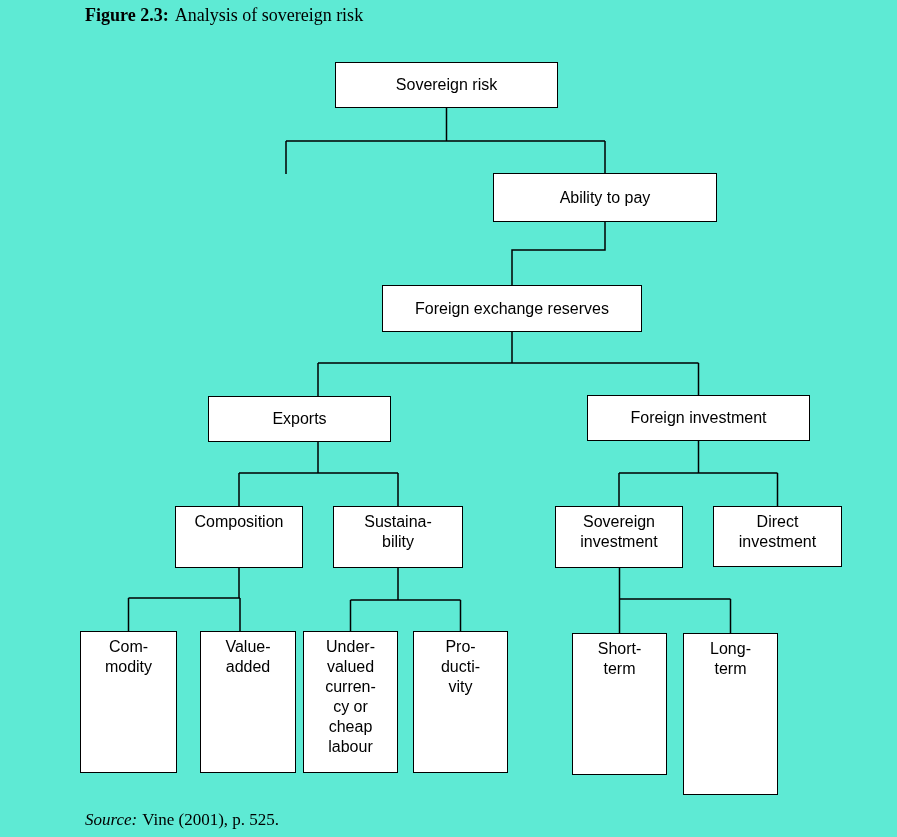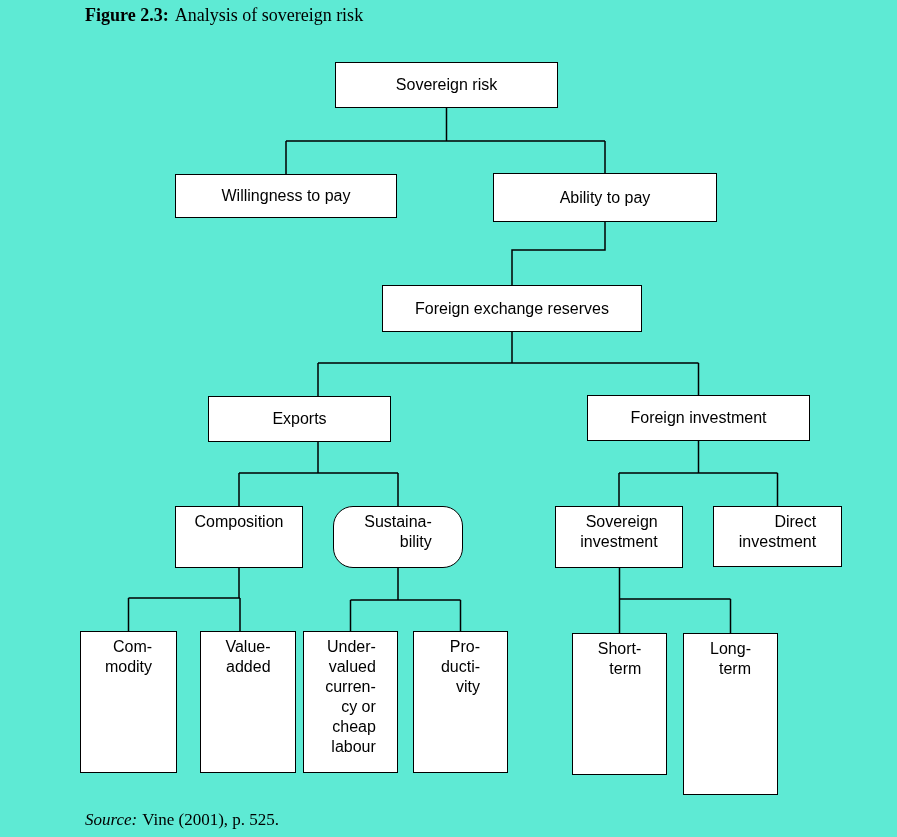--- a/index.html
+++ b/index.html
@@ -34,21 +34,21 @@
   }
   .node {
     position: absolute;
     box-sizing: border-box;
     border: 1.5px solid #000000;
     background: #ffffff;
     display: flex;
     flex-direction: column;
     align-items: center;
     justify-content: center;
-    text-align: right;
+    text-align: center;
     font-family: "Liberation Sans", sans-serif;
     font-size: 16px;
     line-height: 20px;
     color: #000000;
     white-space: pre-line;
   }
   .node.vtop {
     justify-content: flex-start;
     padding-top: 5px;
   }
@@ -83,33 +83,32 @@
       <path d="M318 442 V473 M239 473 H398 M239 473 V506 M398 473 V506"></path>
       <path d="M698.5 441 V473 M619 473 H777.5 M619 473 V506 M777.5 473 V506"></path>
       <path d="M239 568 V598 M128.5 598 H240 M128.5 598 V631 M240 598 V631"></path>
       <path d="M398 568 V600 M350.5 600 H460.5 M350.5 600 V631 M460.5 600 V631"></path>
       <path d="M619.5 568 V599 M619.5 599 H730.5 M619.5 599 V633 M730.5 599 V633"></path>
     </g>
   </svg>
 
   <div class="node" style="left:335px; top:62px; width:223px; height:46px;">Sovereign risk</div>
 
-  <div class="node" style="left:175px; top:174px; width:222px; height:44px;">Willingness to pay</div>
 
   <div class="node" style="left:493px; top:173px; width:224px; height:49px;">Ability to pay</div>
 
   <div class="node" style="left:382px; top:285px; width:260px; height:47px;">Foreign exchange reserves</div>
 
   <div class="node" style="left:208px; top:396px; width:183px; height:46px;">Exports</div>
 
   <div class="node" style="left:587px; top:395px; width:223px; height:46px;">Foreign investment</div>
 
   <div class="node vtop" style="left:175px; top:506px; width:128px; height:62px;">Composition</div>
 
-  <div class="node vtop" style="left:333px; top:506px; width:130px; height:62px;border-radius:20px;">Sustaina-
+  <div class="node vtop" style="left:333px; top:506px; width:130px; height:62px;">Sustaina-
 bility</div>
 
   <div class="node vtop" style="left:555px; top:506px; width:128px; height:62px;">Sovereign
 investment</div>
 
   <div class="node vtop" style="left:713px; top:506px; width:129px; height:61px;">Direct
 investment</div>
 
   <div class="node vtop" style="left:80px; top:631px; width:97px; height:142px;">Com-
 modity</div>

